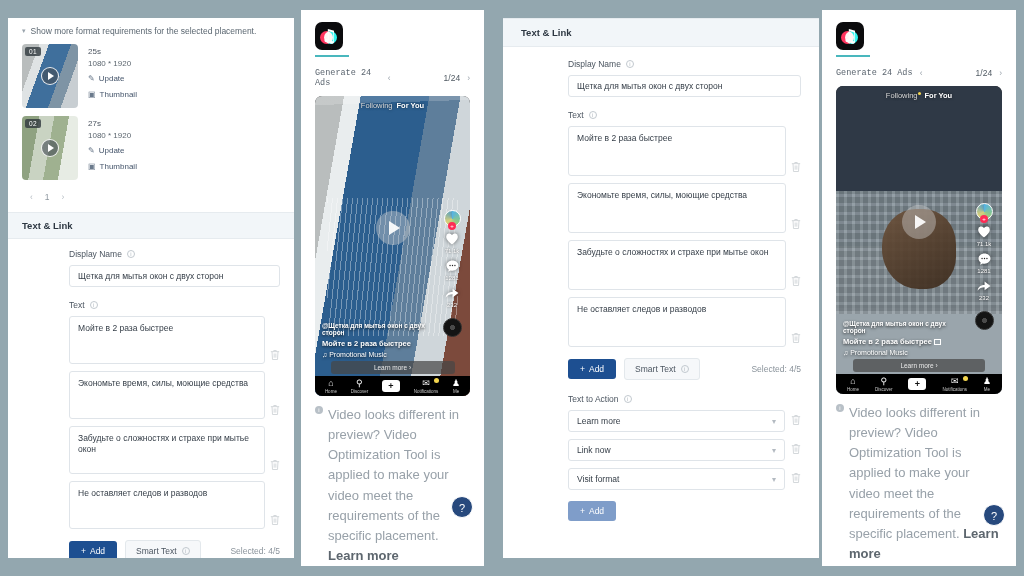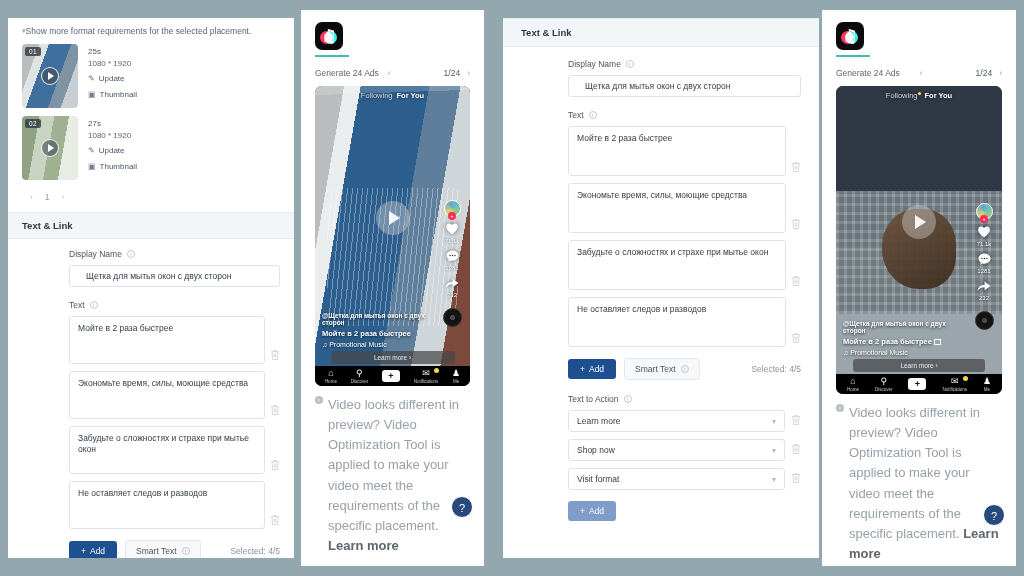--- a/index.html
+++ b/index.html
@@ -10,21 +10,21 @@
     overflow: hidden;
   }
   .stage { position: relative; width: 1024px; height: 576px; }
 
   
   .panel { position: absolute; background: #ffffff; overflow: hidden; }
 
   
   #panel1 { left: 8px; top: 18px; width: 286px; height: 540px; }
   .hint-row {
-    display: flex; align-items: center; 
+    display: flex; align-items: center; gap: 5px;
     padding: 8px 12px 4px 14px; font-size: 8.5px; color: #5a6670;
   }
   .hint-caret { font-size: 7px; color: #9aa4ad; }
 
   .media-list { padding: 4px 14px 0 14px; }
   .media-item { display: flex; gap: 10px; margin-bottom: 8px; }
   .thumb {
     position: relative; width: 56px; height: 64px; border-radius: 4px;
     overflow: hidden; background: #e3e7ea; flex: 0 0 auto;
   }
@@ -60,21 +60,21 @@
   }
 
   .form-body { padding: 10px 14px 0 14px; margin-left: 47px; }
   .field-label { display: flex; align-items: center; gap: 5px; font-size: 8.5px; color: #4b5560; margin-bottom: 6px; }
   .info-dot {
     width: 8px; height: 8px; border-radius: 50%; border: 1px solid #c2c9cf;
     color: #b3bac1; font-size: 6px; line-height: 6px; text-align: center; display: inline-block;
   }
   .txt-input {
     width: 100%; border: 1px solid #dfe4e9; border-radius: 3px; background: #fff;
-    font-size: 8.5px; color: #333c46; padding: 5px 16px; font-family: inherit;
+    font-size: 8.5px; color: #333c46; padding: 5px 8px; font-family: inherit;
   }
   .spacer-sm { height: 13px; }
 
   .ta-row { display: flex; align-items: flex-end; gap: 5px; margin-bottom: 7px; }
   .ta-box {
     flex: 1; border: 1px solid #dfe4e9; border-radius: 3px; background: #fff;
     height: 48px; padding: 6px 8px; font-size: 8.5px; color: #333c46; line-height: 1.3;
   }
   .trash { width: 10px; height: 12px; flex: 0 0 auto; margin-bottom: 3px; opacity: .5; }
 
@@ -103,21 +103,21 @@
   }
   .tt-logo .note { color: #fff; font-size: 18px; line-height: 18px; font-family: "DejaVu Sans", sans-serif; }
   .tt-logo:before, .tt-logo:after {
     content: ""; position: absolute; width: 13px; height: 13px; border-radius: 50%; top: 9px;
   }
   .tt-logo:before { background: #ff2b55; left: 5px; mix-blend-mode: screen; }
   .tt-logo:after { background: #25f4ee; left: 9px; mix-blend-mode: screen; }
   .tt-underline { width: 34px; height: 2px; background: #49b7bd; margin-top: 5px; }
 
   .gen-row { display: flex; align-items: center; margin: 11px 0 8px 0; }
-  .gen-row .gen-label { font-size: 8.5px; color: #5b656f; }
+  .gen-row .gen-label { font-size: 8.5px; color: #5b656f; font-family: Liberation Mono, monospace; }
   .gen-nav { margin-left: auto; display: flex; align-items: center; gap: 7px; font-size: 8.5px; color: #9aa3ab; }
   .gen-nav .count { color: #4f5962; margin-left: 46px; }
 
   .phone {
     position: relative; border-radius: 7px; overflow: hidden; background: #0d0d0f;
   }
   #panel2 .phone { height: 300px; }
   #panel4 .phone { height: 308px; }
 
   .vid { position: absolute; inset: 0; }
@@ -523,21 +523,21 @@
         <div class="select">
           <span>Learn more</span>
           <span class="chev">▾</span>
         </div>
         <svg class="trash" viewBox="0 0 12 14">
             <path d="M1 3h10M4.5 3V1.6h3V3M2.4 3l.6 9.4h6l.6-9.4M5 5.2v5M7 5.2v5" stroke="#9aa3ab" fill="none" stroke-width="1"></path>
           </svg>
       </div>
       <div class="cta-row">
         <div class="select">
-          <span>Shop now</span>
+          <span>Link now</span>
           <span class="chev">▾</span>
         </div>
         <svg class="trash" viewBox="0 0 12 14">
             <path d="M1 3h10M4.5 3V1.6h3V3M2.4 3l.6 9.4h6l.6-9.4M5 5.2v5M7 5.2v5" stroke="#9aa3ab" fill="none" stroke-width="1"></path>
           </svg>
       </div>
       <div class="cta-row">
         <div class="select">
           <span>Visit format</span>
           <span class="chev">▾</span>

